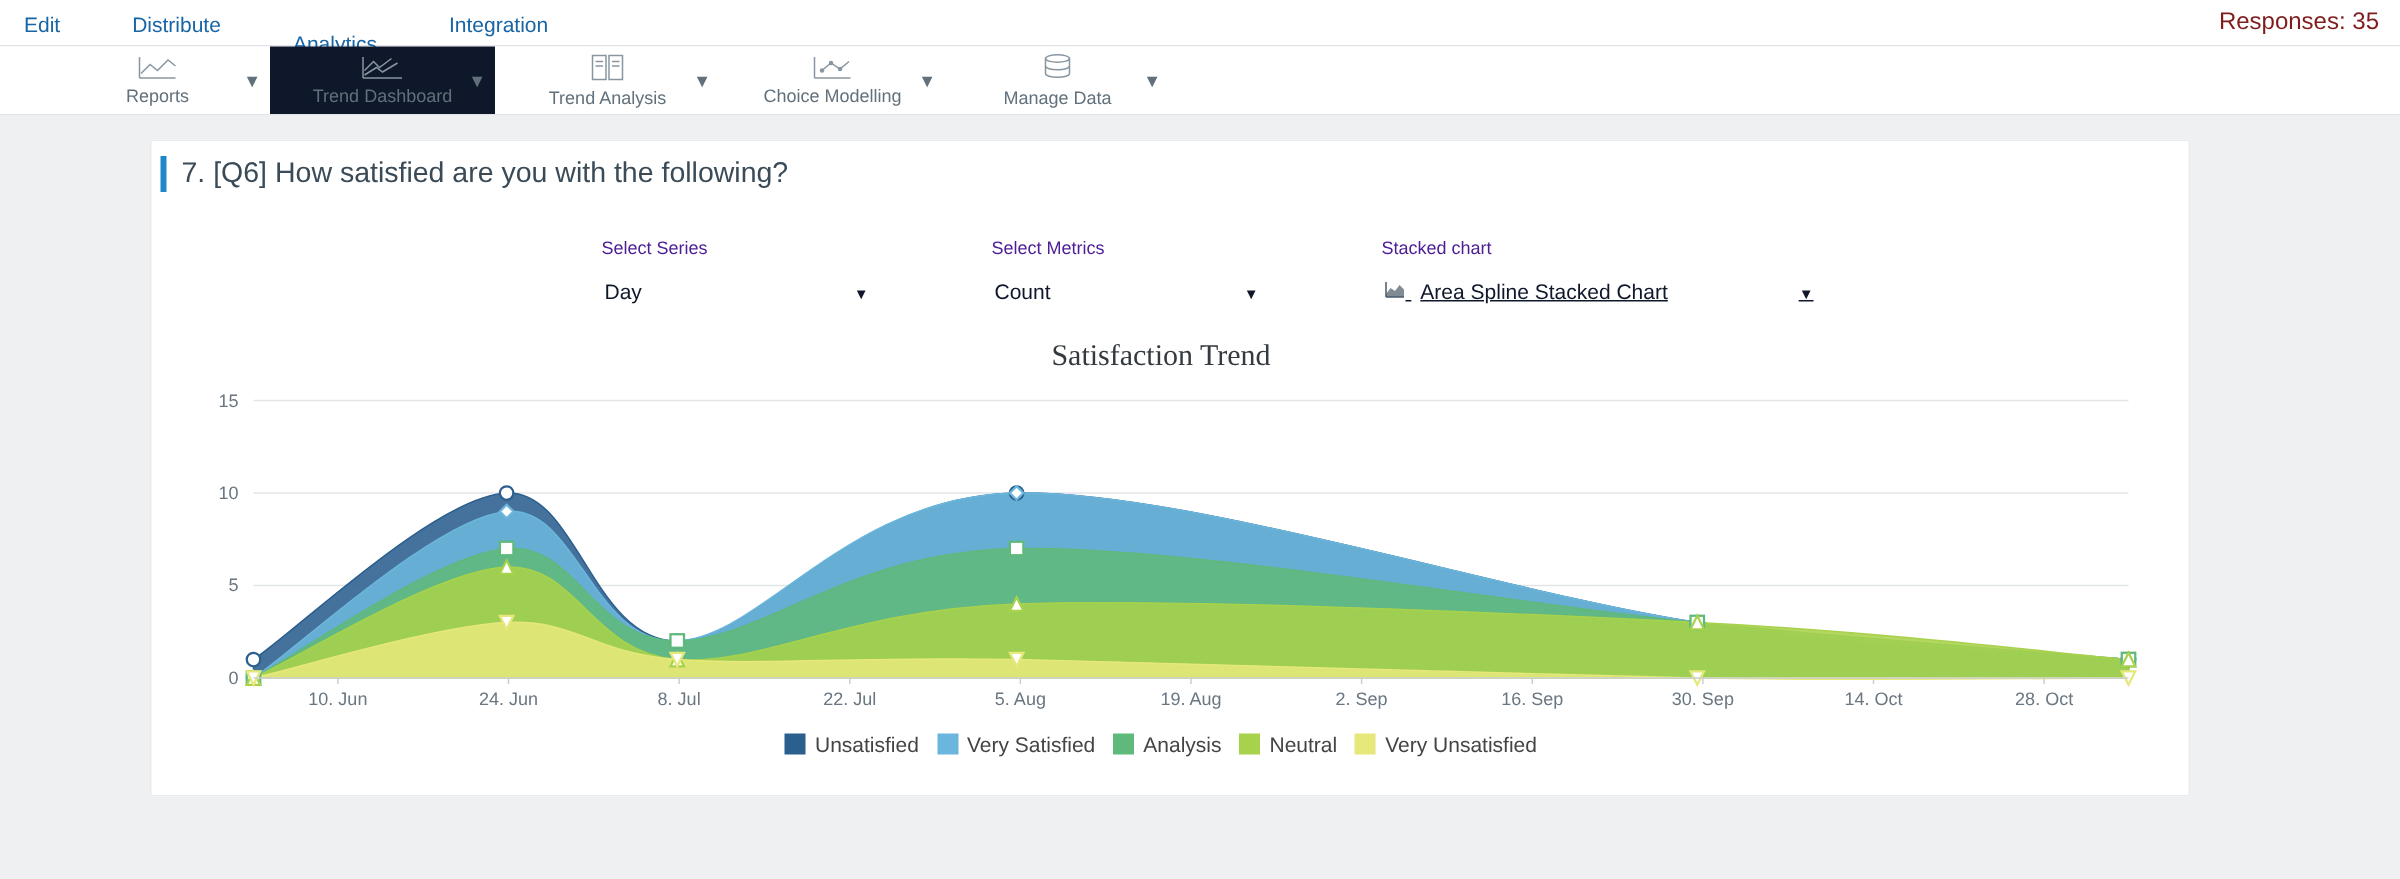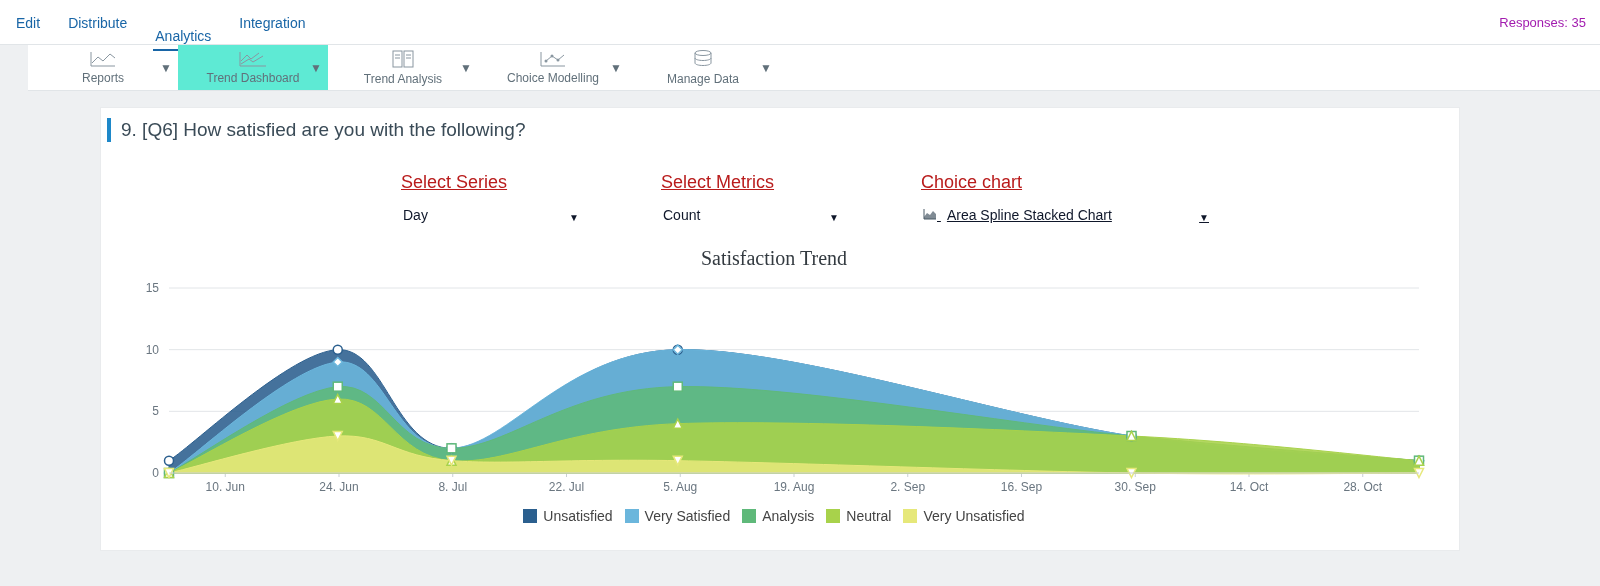--- a/index.html
+++ b/index.html
@@ -10,59 +10,59 @@
     color: #4a5a66;
     width: 1600px;
   }
   
   .topnav {
     background: #fff;
     border-bottom: 1px solid #e1e5e8;
     display: flex;
     align-items: center;
     padding: 0 14px;
-    height: 45px;
-    gap: 24px;
+    height: 31px;
+    gap: 44px;
   }
   .topnav a {
     color: #1865a6;
     font-size: 14px;
     text-decoration: none;
     padding: 6px 2px 5px 2px;
   }
   .topnav a.active {
     border-bottom: 2px solid #1865a6;
     margin-top: 28px;
   }
   .topnav .spacer { flex: 1; }
   .responses {
-    color: #a21caf;
-    font-size: 13px;
+    color: #7f1d1d;
+    font-size: 16px;
   }
   
   .toolbar {
     background: #fff;
     border-bottom: 1px solid #e1e5e8;
     display: flex;
     height: 46px;
-    margin-left: 28px;
+    padding-left: 30px;
   }
   .tbitem {
     display: flex;
     flex-direction: column;
     align-items: center;
     justify-content: center;
     padding: 2px 24px 2px 24px;
     gap: 1px;
     position: relative;
     color: #61707a;
     font-size: 12px;
     min-width: 150px;
   }
-  .tbitem.active { background: #5eead4; }
+  .tbitem.active { background: #0f172a; }
   .tbitem .caret {
     position: absolute;
     right: 6px;
     top: 50%;
     transform: translateY(-50%);
   }
   .tbicon { color: #8996a0; }
   
   .page {
     padding: 16px 140px 0 100px;
@@ -78,21 +78,21 @@
     padding: 10px 12px 10px 6px;
   }
   .qbar { width: 4px; height: 24px; background: #1e88c9; }
   .qtitle { font-size: 19px; color: #3a4b57; }
   .controls {
     display: flex;
     gap: 80px;
     padding: 20px 0 10px 300px;
   }
   .ctrl { display:flex; flex-direction:column; gap:10px; }
-  .ctrl label { font-size: 18px; color:#b91c1c;text-decoration:underline; }
+  .ctrl label { font-size: 12px; color:#4c1d95; }
   .sel {
     display:flex; align-items:flex-end; justify-content:space-between;
     min-width:180px; font-size:14px; color:#0f172a;
     padding: 4px 2px;
   }
   .sel.wide { min-width: 290px; text-decoration: underline; }
   .sel .caret { font-size: 10px; }
   .chart-wrap { padding: 4px 30px 18px 18px; }
   .chart-title {
     text-align:center;
@@ -182,40 +182,40 @@
     </span>
     <span>Manage Data</span>
     <span class="caret">▼</span>
   </div>
 </div>
 
 <div class="page">
   <div class="card">
     <div class="qheader">
       <div class="qbar"></div>
-      <div class="qtitle">9. [Q6] How satisfied are you with the following?</div>
+      <div class="qtitle">7. [Q6] How satisfied are you with the following?</div>
     </div>
 
     <div class="controls">
       <div class="ctrl">
         <label>Select Series</label>
         <div class="sel">
           <span>Day</span>
           <span class="caret">▼</span>
         </div>
       </div>
       <div class="ctrl">
         <label>Select Metrics</label>
         <div class="sel">
           <span>Count</span>
           <span class="caret">▼</span>
         </div>
       </div>
       <div class="ctrl">
-        <label>Choice chart</label>
+        <label>Stacked chart</label>
         <div class="sel wide">
           <span>
             <span style="margin-right:6px;">
               <svg width="14" height="12" viewBox="0 0 14 12">
                   <polyline points="1,11 1,1" stroke="#4a5a66" fill="none"></polyline>
                   <polyline points="1,11 13,11" stroke="#4a5a66" fill="none"></polyline>
                   <path d="M1 9 L4 5 L7 7 L10 3 L13 6 V11 H1 Z" fill="#4a5a66" opacity="0.7"></path>
                 </svg>
             </span>
             <span>Area Spline Stacked Chart</span>

